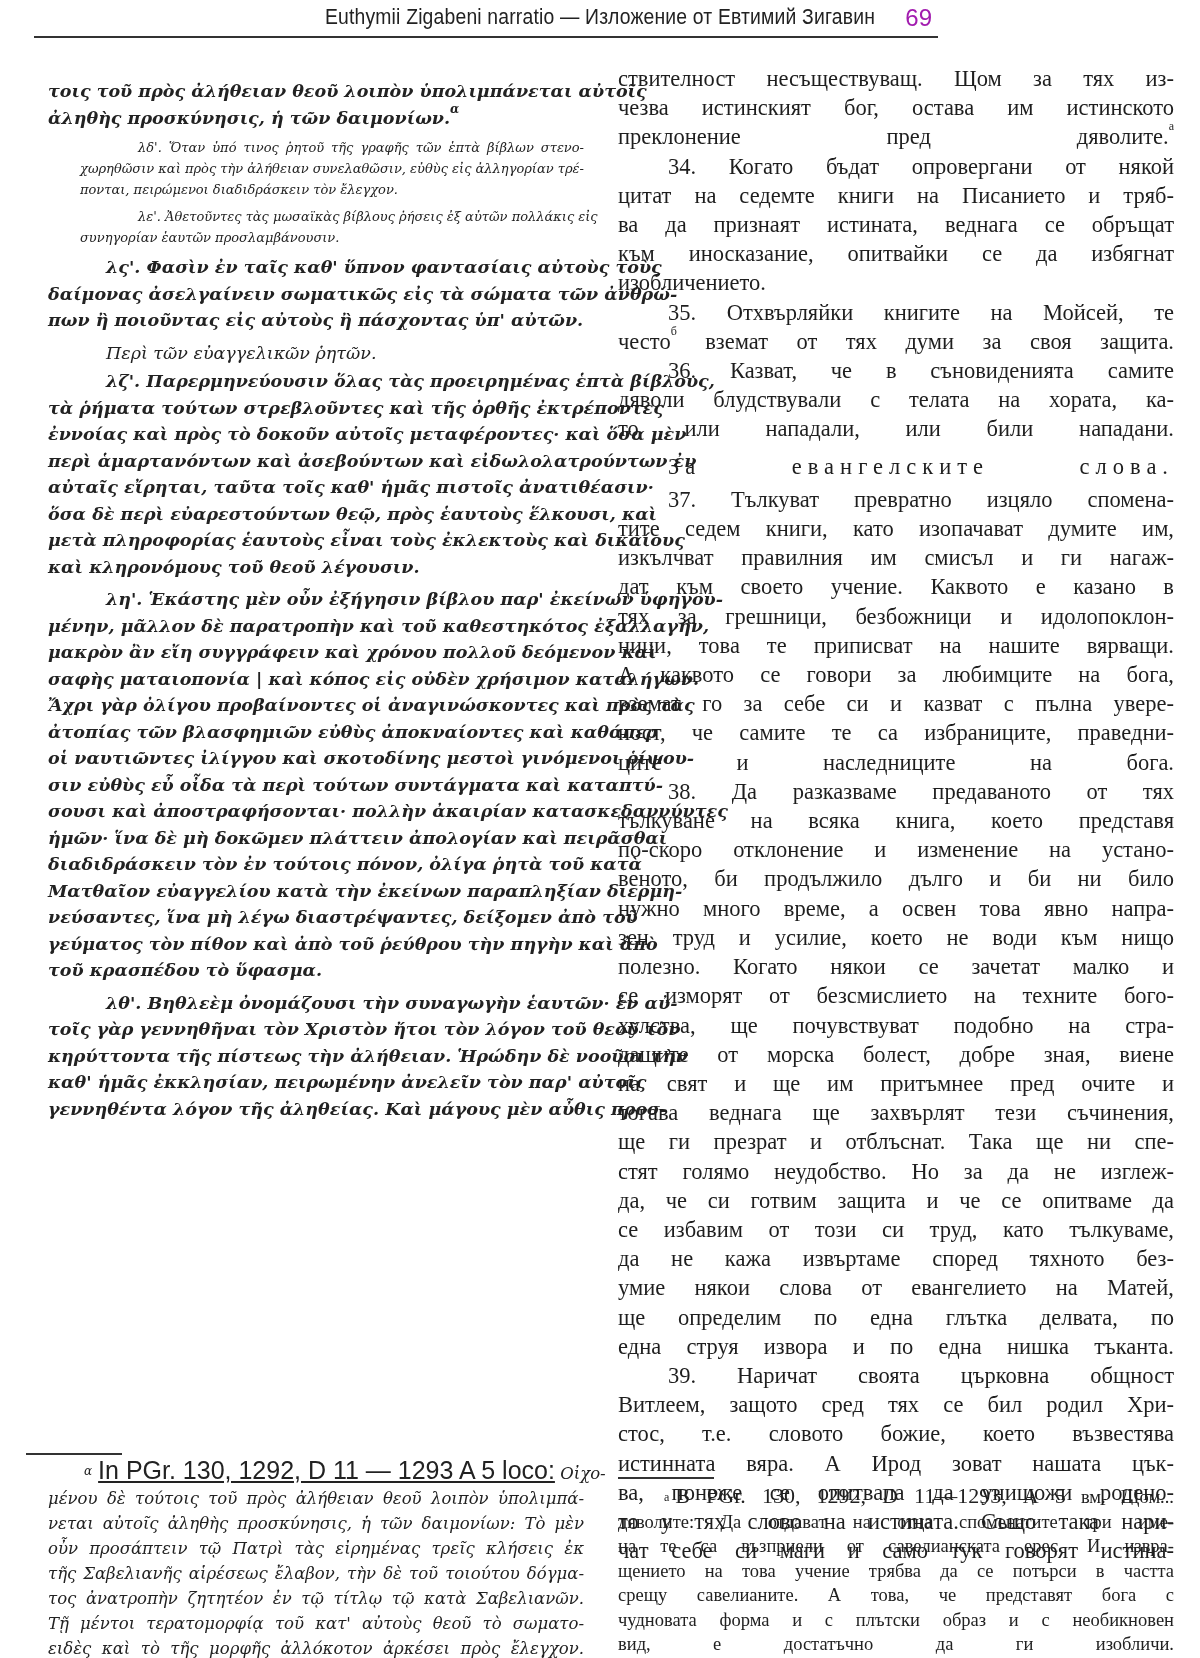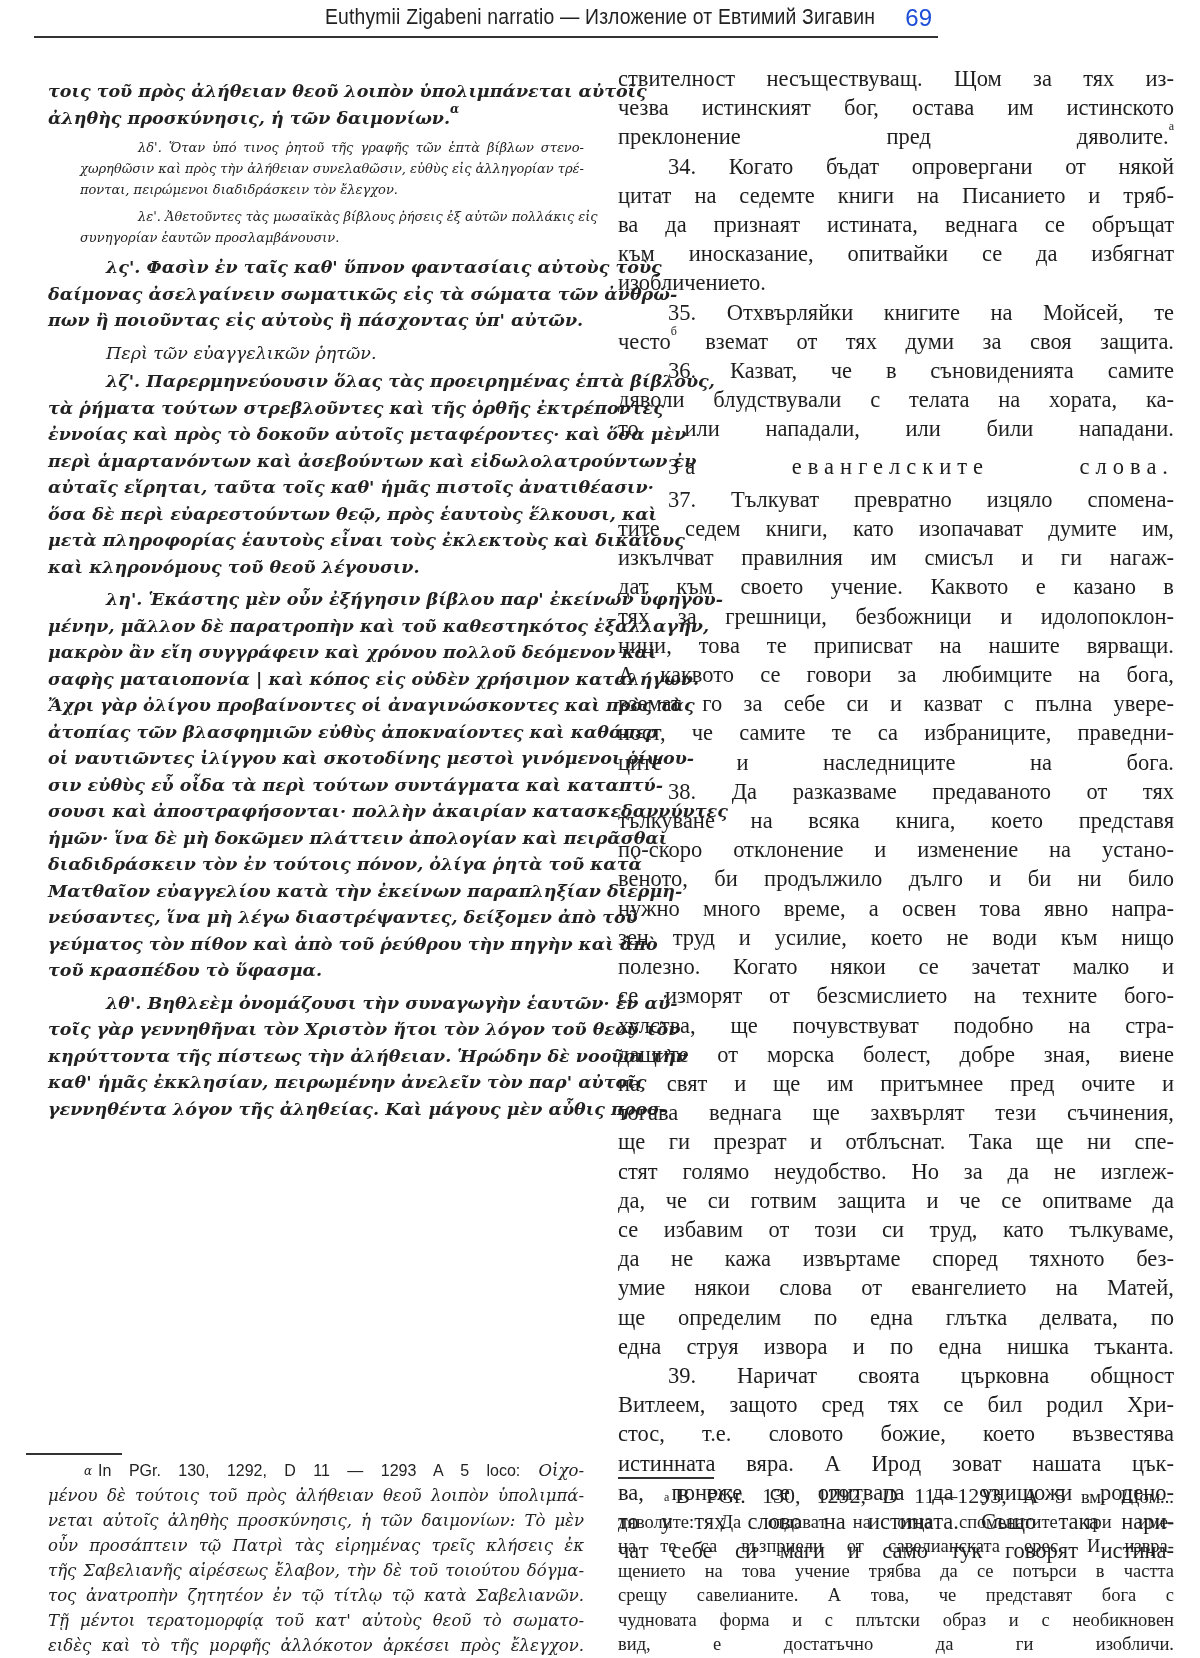--- a/index.html
+++ b/index.html
@@ -1,40 +1,40 @@
 <!DOCTYPE html>
 <html><head>
 <meta charset="utf-8">
 <style>
   html, body { margin:0; padding:0; background:#fff; }
   body { width:1200px; height:1658px; position:relative; overflow:hidden; color:#1a1a1a; }
   .header { position:absolute; left:0; top:0; width:984px; height:40px; }
   .header-title { position:absolute; left:0; width:1200px; top:4px; text-align:center; font-family:"Liberation Sans", sans-serif; font-size:22px; letter-spacing:0.2px; color:#222; transform:scaleX(0.88); }
-  .page-number { position:absolute; right:52px; top:4px; font-family:"Liberation Sans", sans-serif; font-size:24px; color:#1d4ed8; }
+  .page-number { position:absolute; right:52px; top:4px; font-family:"Liberation Sans", sans-serif; font-size:24px; color:#a21caf; }
   .header-rule { position:absolute; left:34px; right:46px; top:36px; height:0; border-top:2px solid #333; }
 
   .col-greek { position:absolute; left:48px; top:78px; width:536px; font-family:"DejaVu Serif", serif; font-style:italic; font-weight:bold; color:#222; }
   .col-bg { position:absolute; left:618px; top:64px; width:556px; font-family:"Liberation Serif", serif; color:#1e1e1e; }
 
   .g-line { white-space:nowrap; font-size:17.5px; line-height:26.5px; text-align:justify; text-align-last:justify; }
   .g-small { font-size:13px; font-weight:normal; line-height:21px;margin-left:32px; }
   .g-para { margin-top:6px; }
   .indent { padding-left:58px; }
   .no-justify { text-align-last:left; }
 
   .b-line { white-space:nowrap; font-size:22.5px; line-height:29.2px; text-align:justify; text-align-last:justify; }
   .b-indent { padding-left:50px; }
   .b-head { letter-spacing:6px; margin-top:8px; margin-bottom:4px; }
   sup { font-size:12px; vertical-align:top; line-height:1; position:relative; top:-2px; }
 
   .fn-rule { position:absolute; height:0; border-top:2px solid #333; width:96px; }
   .fn-greek { position:absolute; left:48px; top:1458px; width:536px; }
   .fn-bg { position:absolute; left:618px; top:1477px; width:556px; }
   .fn-g-line { white-space:nowrap; font-size:16.5px; line-height:25px; font-family:"DejaVu Serif", serif; font-style:italic; text-align:justify; text-align-last:justify; color:#222; }
-  .fn-g-line .lat { font-family:"Liberation Sans", sans-serif; font-style:normal; font-size:16px; transform:scaleX(0.9); }
+  .fn-g-line .lat { font-family:"Liberation Sans", sans-serif; font-style:normal; font-size:25px; transform:scaleX(0.9);text-decoration:underline; }
   .fn-b-line { white-space:nowrap; font-family:"Liberation Serif", serif; font-size:18.5px; line-height:24.5px; text-align:justify; text-align-last:justify; color:#222; }
   .fn-lead { font-size:22px; }
   .fn-marker { font-size:12px; vertical-align:top; position:relative; top:1px; margin-right:6px; }
 </style>
 </head>
 <body>
 
 <div class="header">
   <div class="header-title">Euthymii Zigabeni narratio — Изложение от Евтимий Зигавин</div>
   <div class="page-number">69</div>

